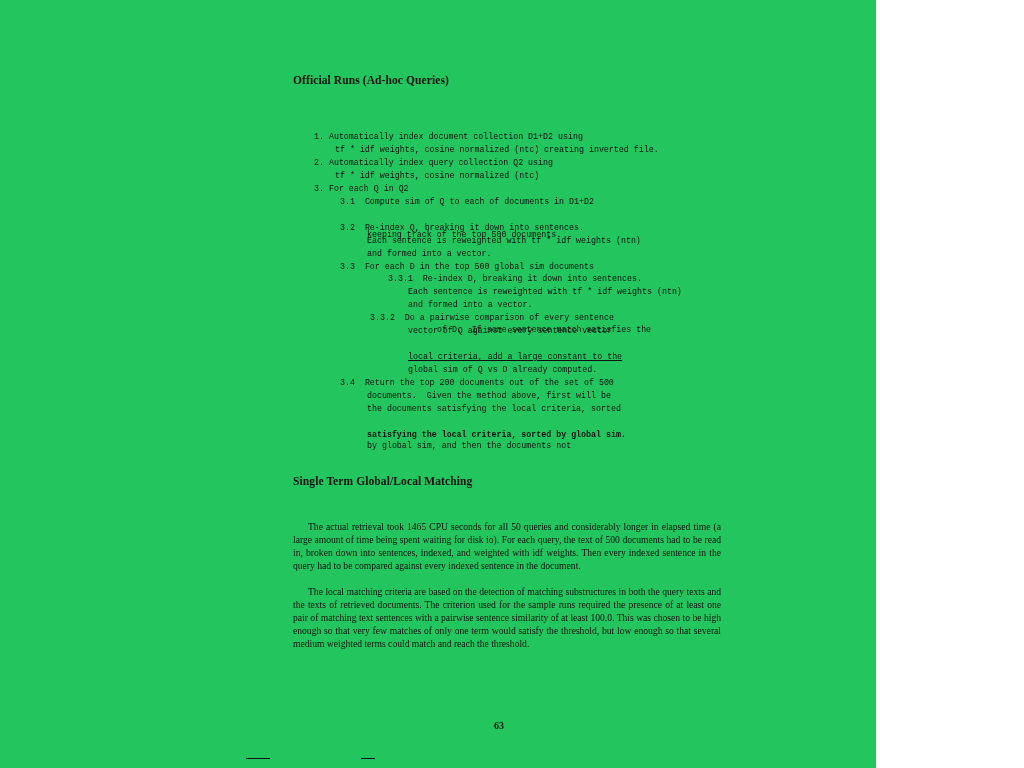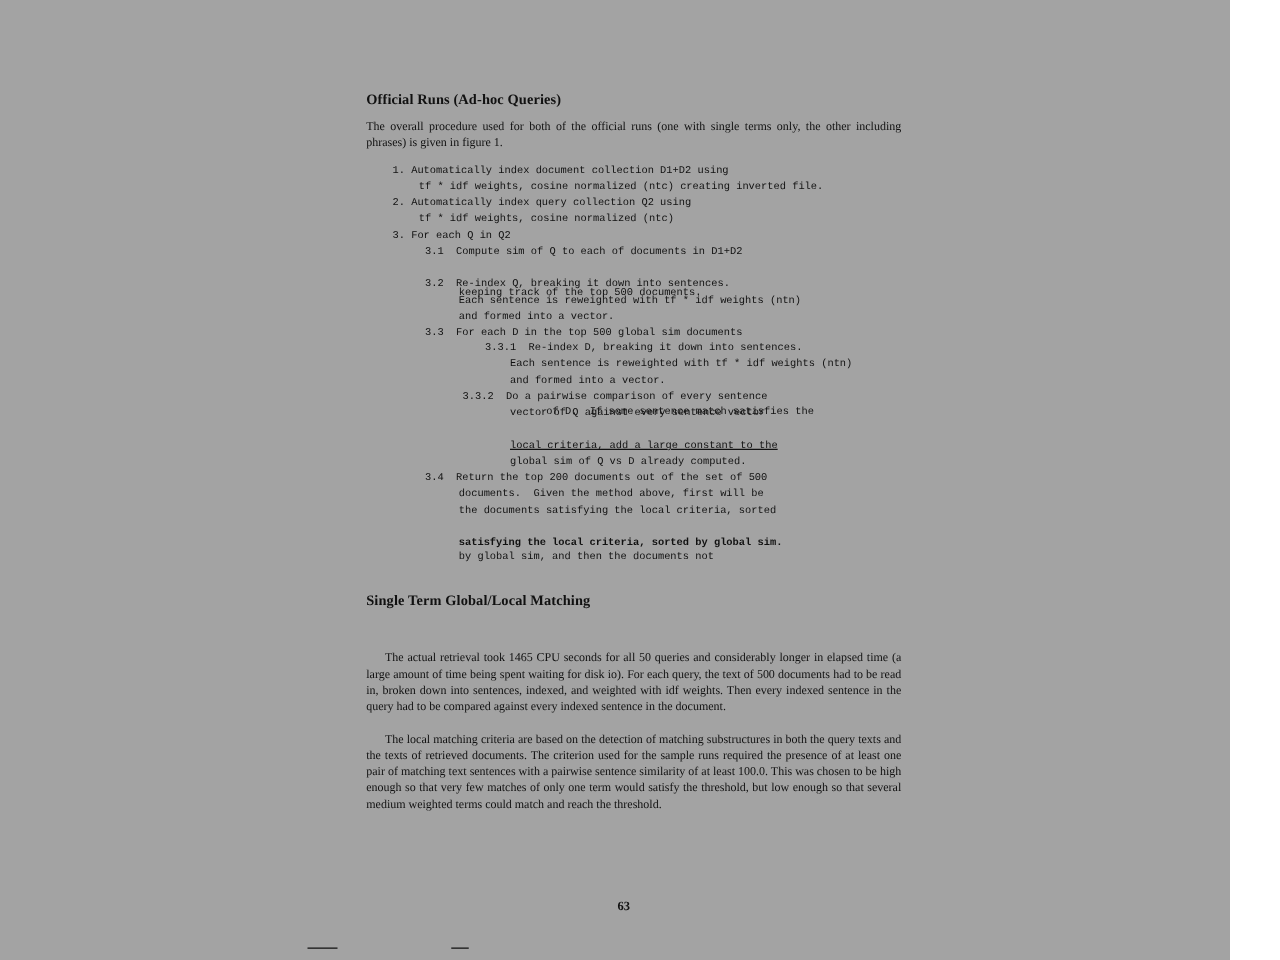--- a/index.html
+++ b/index.html
@@ -1,32 +1,31 @@
 <!DOCTYPE html>
 <html><head>
   <meta charset="utf-8">
   <style>
     html, body { margin: 0; padding: 0; background: #ffffff; }
     body { width: 1024px; height: 768px; position: relative; overflow: hidden; color: #111; }
-    .page { position: absolute; left: 0; top: 0; width: 984px; height: 768px; background: #a3a3a3; }
+    .page { position: absolute; left: 0; top: 0; width: 876px; height: 768px; background: #22c55e; }
     .serif { font-family: "Liberation Serif", "DejaVu Serif", serif; }
     .mono { font-family: "Liberation Mono", "DejaVu Sans Mono", monospace; }
     .heading { position: absolute; left: 293px; font-size: 11.5px; font-weight: bold; letter-spacing: 0.1px; }
     .para { position: absolute; left: 293px; width: 428px; font-size: 9.6px; line-height: 13px; text-align: justify; }
     .para.indent { text-indent: 15px; }
     .line { position: absolute; font-size: 8.3px; line-height: 13px; white-space: pre; }
     .pagenum { position: absolute; left: 494px; top: 720px; font-size: 10px; font-weight: bold; }
     .rule { position: absolute; height: 1px; background: #111; }
   </style>
 </head>
 <body>
 
 <div class="page">
   <div class="heading serif" style="top:74px;">Official Runs (Ad-hoc Queries)</div>
-  <div class="para serif" style="top:95px;">The overall procedure used for both of the official runs (one with single terms only, the other including phrases) is given in figure 1.</div>
 
   <div id="procedure">
       <div class="line mono" style="left: 314px; top: 130px;">1. Automatically index document collection D1+D2 using</div>
       <div class="line mono" style="left: 335px; top: 142.95px;">tf * idf weights, cosine normalized (ntc) creating inverted file.</div>
       <div class="line mono" style="left: 314px; top: 155.9px;">2. Automatically index query collection Q2 using</div>
       <div class="line mono" style="left: 335px; top: 168.85px;">tf * idf weights, cosine normalized (ntc)</div>
       <div class="line mono" style="left: 314px; top: 181.8px;">3. For each Q in Q2</div>
       <div class="line mono" style="left: 340px; top: 194.75px;">3.1  Compute sim of Q to each of documents in D1+D2</div>
       <div class="line mono" style="left: 367px; top: 207.7px; margin-top: 20px;">keeping track of the top 500 documents.</div>
       <div class="line mono" style="left: 340px; top: 220.65px;">3.2  Re-index Q, breaking it down into sentences.</div>

